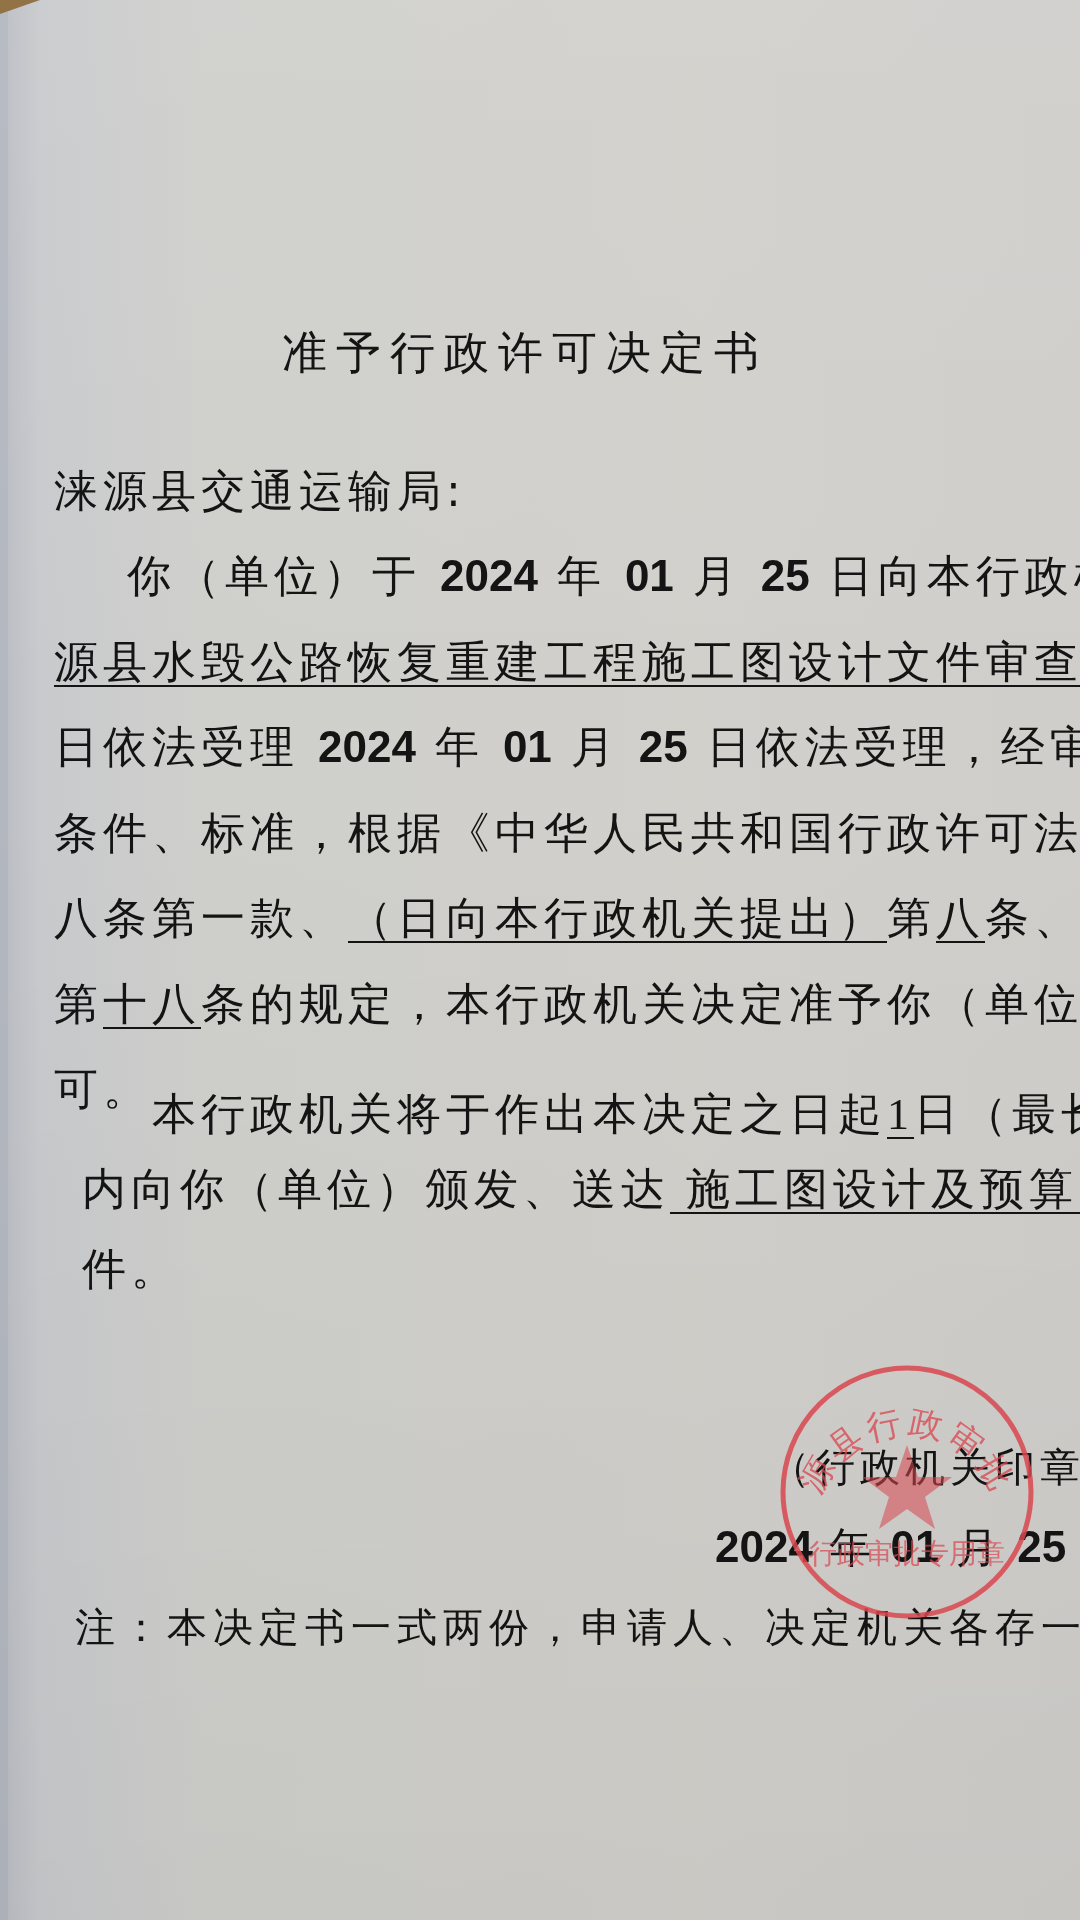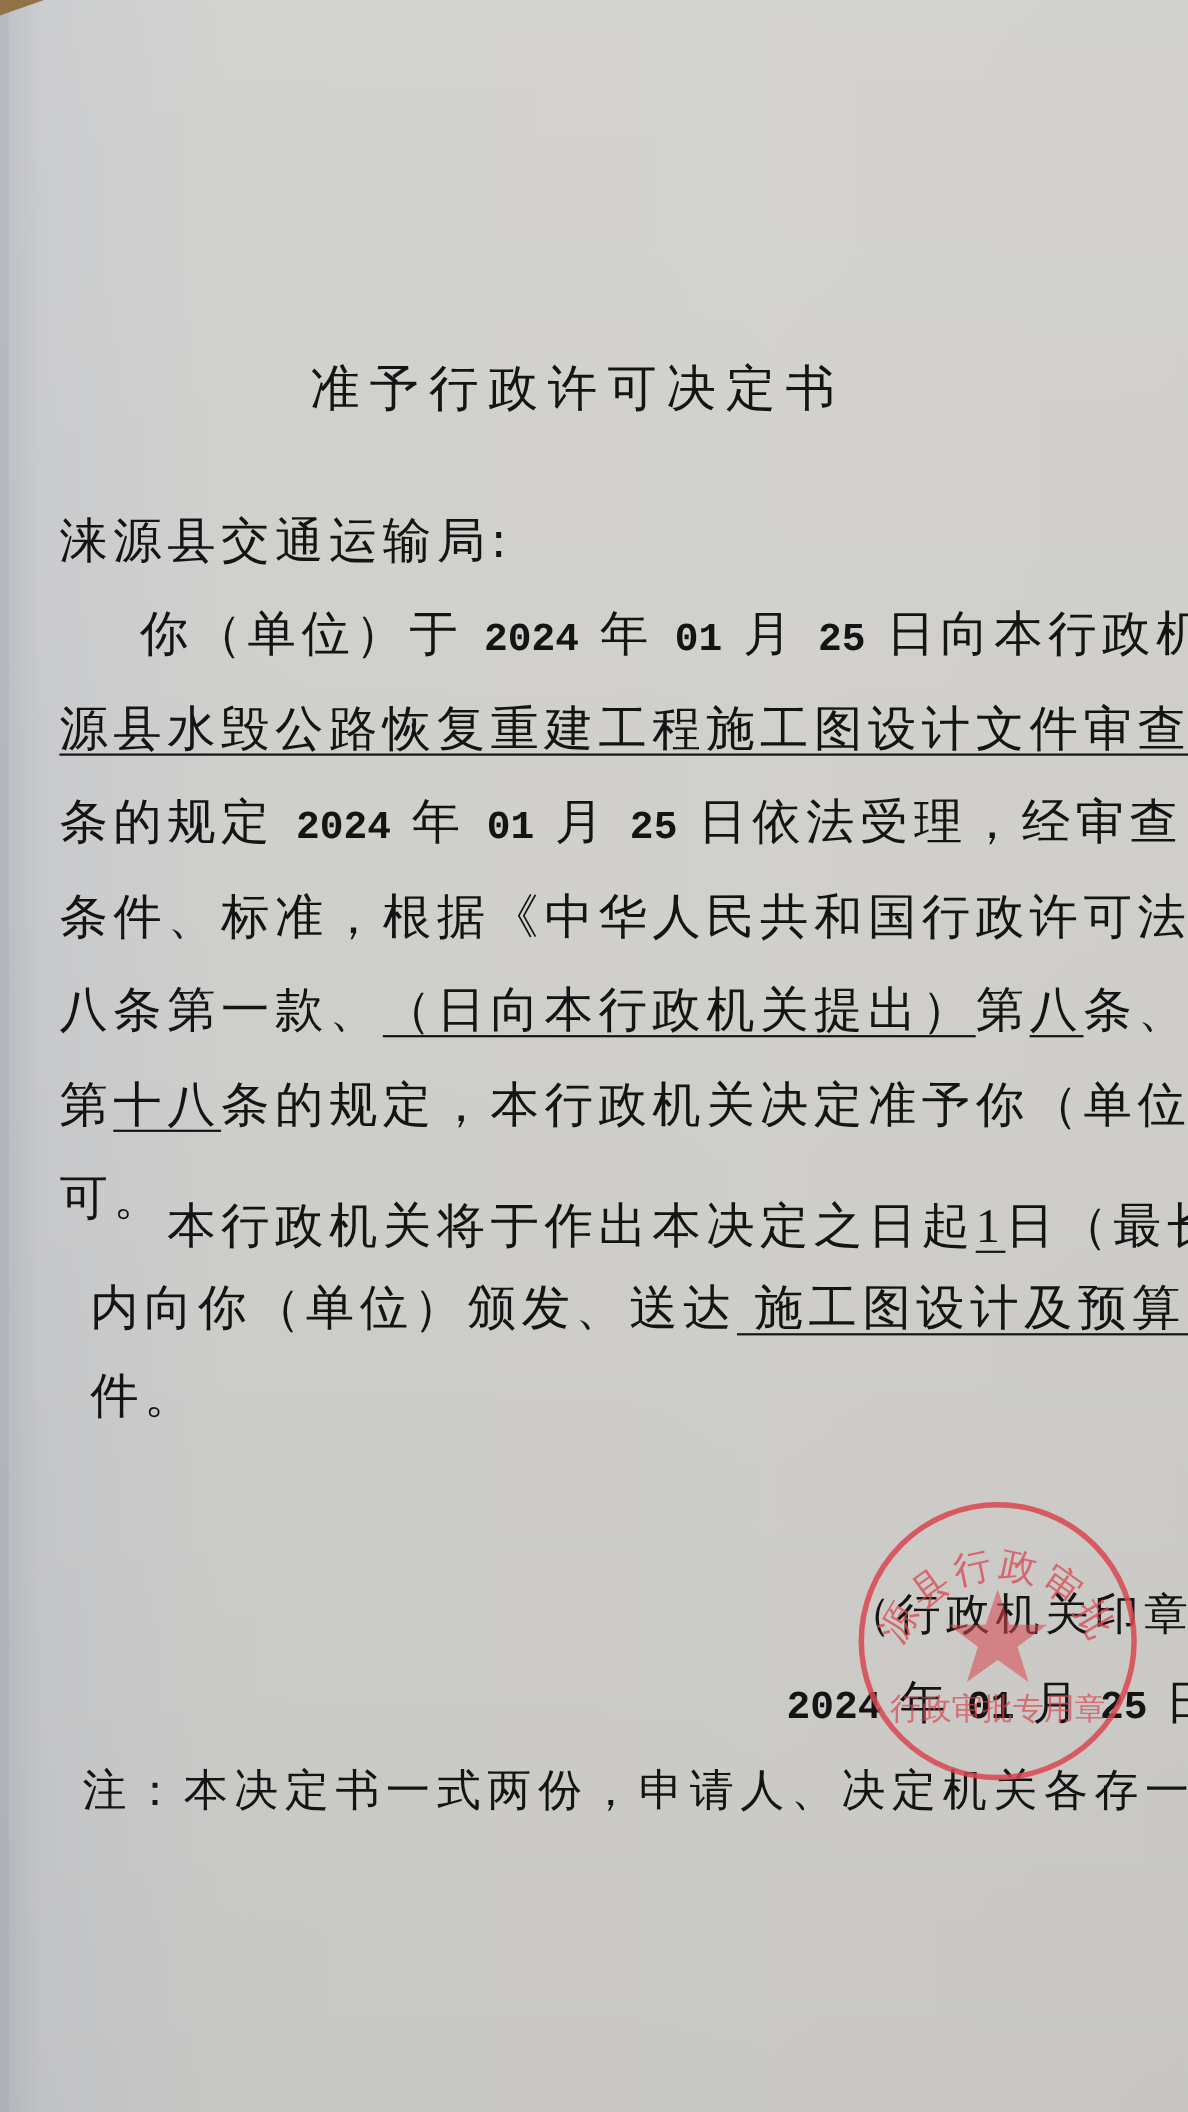--- a/index.html
+++ b/index.html
@@ -22,21 +22,21 @@
     position:absolute; left:0; top:0; width:8px; height:1920px;
     background:#b3b7bf;
   }
   .title {
     position:absolute; left:0; top:283px; width:1050px; text-align:center;
     font-size:45px; letter-spacing:9px; font-weight:normal;margin-top:40px;
   }
   .line {
     position:absolute; font-size:44px; white-space:nowrap; letter-spacing:5px;margin-left:32px;
   }
-  .num { font-family:Liberation Mono, monospace; font-weight:bold; font-size:36px; letter-spacing:0; }
+  .num { font-family:Liberation Sans, sans-serif; font-weight:bold; font-size:44px; letter-spacing:0; }
   .u { text-decoration: underline; text-underline-offset:8px; text-decoration-thickness:2px;font-family:Liberation Serif, serif; }
   .stamp {
     position:absolute; left:778px; top:1363px; width:258px; height:258px;
   }
   .sig { position:absolute; font-size:40px; letter-spacing:5px; white-space:nowrap; }
   .date { position:absolute; font-size:42px; white-space:nowrap; letter-spacing:3px; }
   .note { position:absolute; font-size:40px; letter-spacing:6px; white-space:nowrap; }
 </style>
 </head>
 <body>
@@ -49,21 +49,21 @@
 
 <div class="line" style="left:22px; top:462px;">涞源县交通运输局:</div>
 
 <div class="line" style="left:95px; top:547px;">
   <span>你（单位）于 </span><span class="num">2024</span><span> 年 </span><span class="num">01</span><span> 月 </span><span class="num">25</span><span> 日向本行政机关提出</span>
 </div>
 <div class="line" style="left:22px; top:633px;">
   <span class="u">源县水毁公路恢复重建工程施工图设计文件审查</span><span>的申请，</span>
 </div>
 <div class="line" style="left:22px; top:718px;">
-  <span>条的规定 </span><span class="num">2024</span><span> 年 </span><span class="num">01</span><span> 月 </span><span class="num">25</span><span> 日依法受理，经审查，符合法定</span>
+  <span>日依法受理 </span><span class="num">2024</span><span> 年 </span><span class="num">01</span><span> 月 </span><span class="num">25</span><span> 日依法受理，经审查，符合法定</span>
 </div>
 <div class="line" style="left:22px; top:804px;">条件、标准，根据《中华人民共和国行政许可法》第三十</div>
 <div class="line" style="left:22px; top:889px;">
   <span>八条第一款、</span><span class="u">（日向本行政机关提出）</span><span>第</span><span class="u">八</span><span>条、第</span>
 </div>
 <div class="line" style="left:22px; top:975px;">
   <span>第</span><span class="u">十八</span><span>条的规定，本行政机关决定准予你（单位）行政许</span>
 </div>
 <div class="line" style="left:22px; top:1060px;">可。</div>
 

